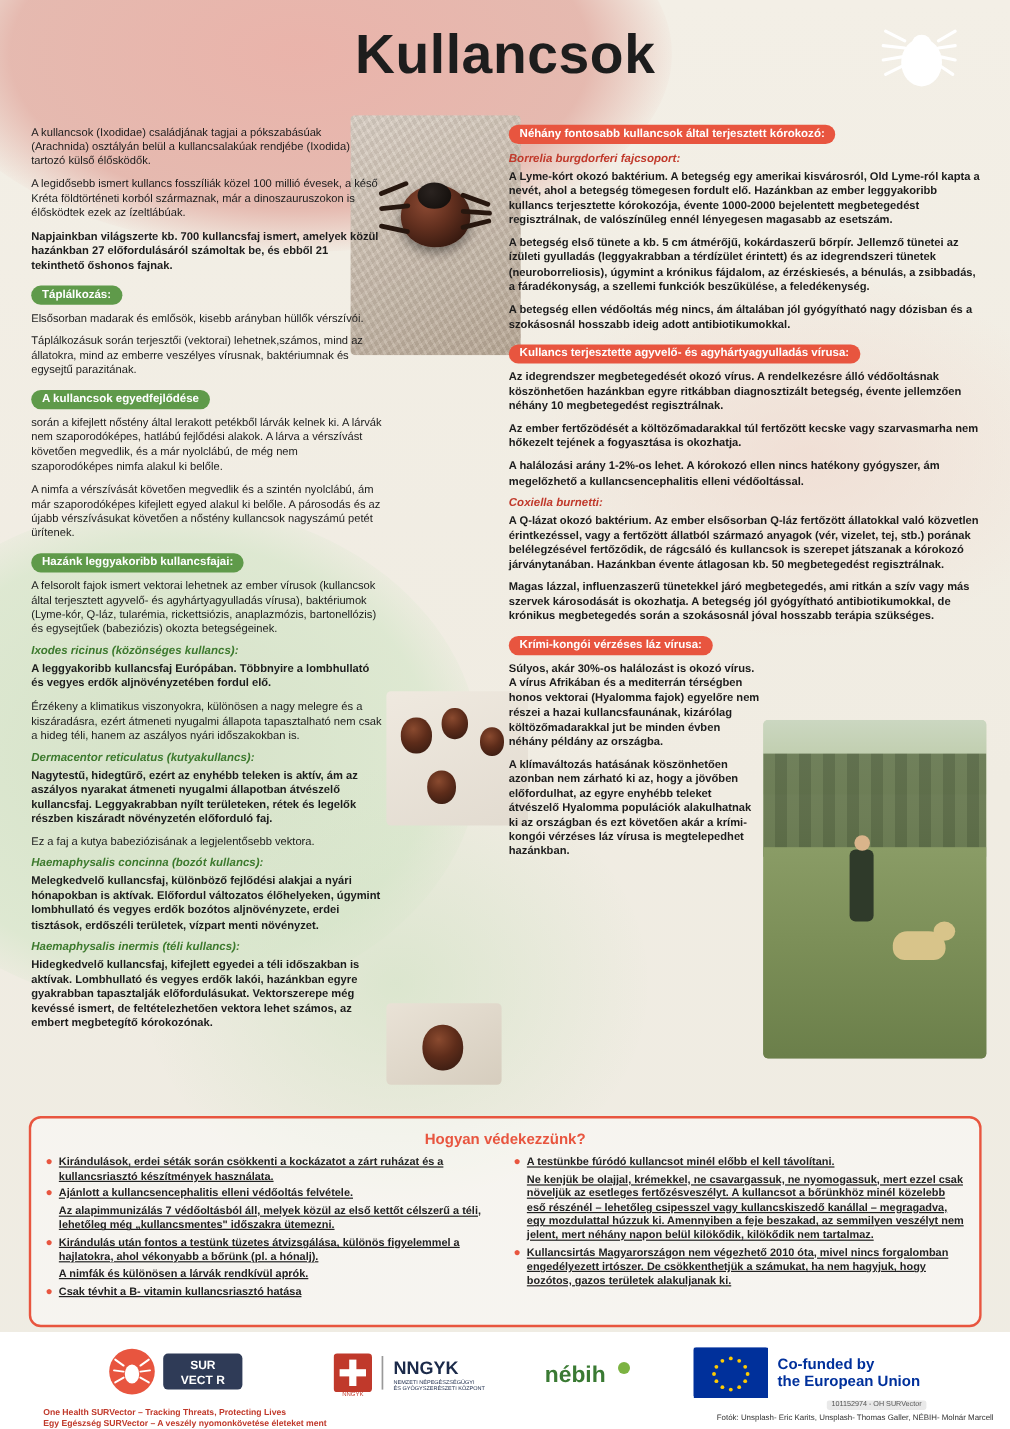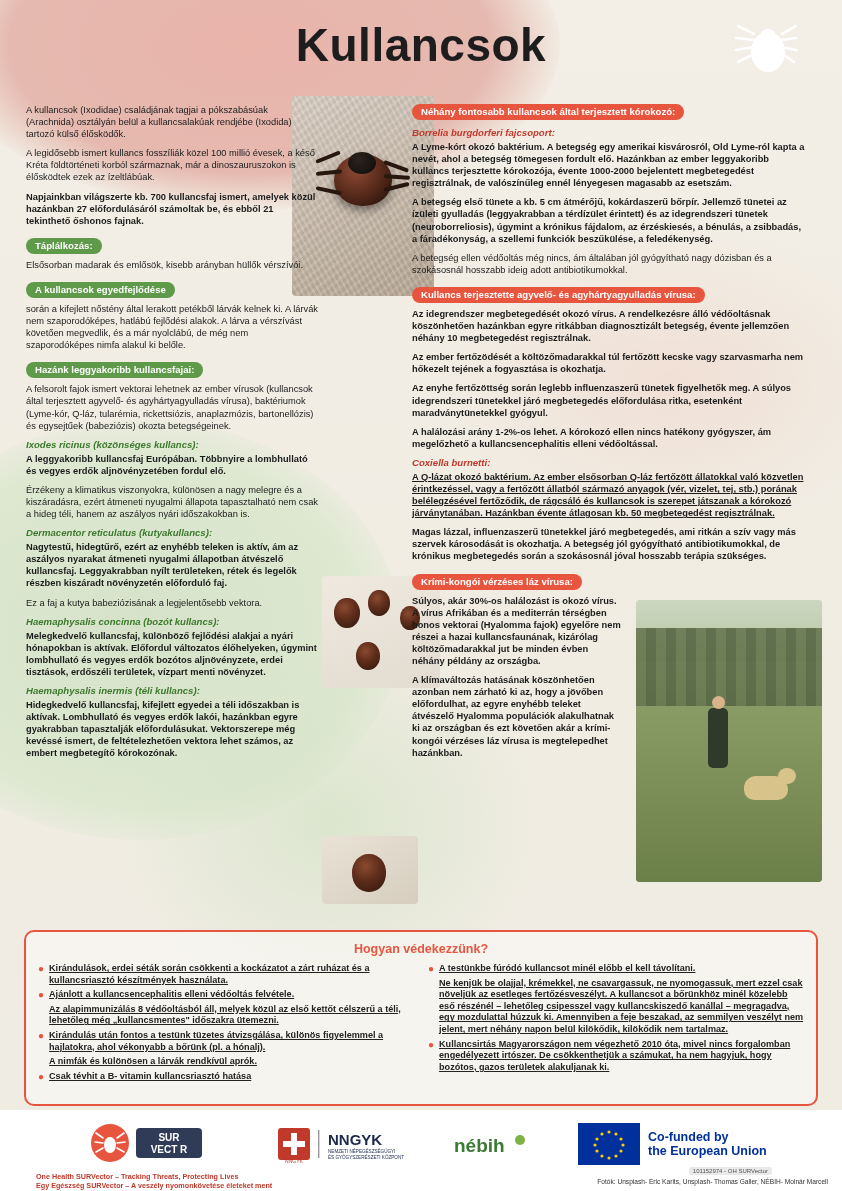--- a/index.html
+++ b/index.html
@@ -52,21 +52,21 @@
     text-align:center;
     font-size: 46px; font-weight: bold; letter-spacing:.5px;
     color:#1d1d1d;
   }
   .tick-logo {
     position:absolute; right:42px; top:18px; width:70px; height:62px;
   }
 
   
   .col-left { position:absolute; left:26px; top:104px; width:292px; }
-  .col-right { position:absolute; left:412px; top:100px; width:396px; }
+  .col-right { position:absolute; left:424px; top:100px; width:396px; }
 
   
   .para {
     font-size:9.3px; line-height:12.1px; color:#1c1c1c;
     margin:0 0 7px 0; text-align:left;
   }
   .band {
     display:inline-block;
     background:#e8553f; color:#fff;
     font-weight:bold; font-size:9.6px;
@@ -242,23 +242,25 @@
     <div class="dog-head"></div>
   </div>
 
   <div class="col-left">
     <p class="para">A kullancsok (Ixodidae) családjának tagjai a pókszabásúak (Arachnida) osztályán belül a kullancsalakúak rendjébe (Ixodida) tartozó külső élősködők.</p>
     <p class="para">A legidősebb ismert kullancs fosszíliák közel 100 millió évesek, a késő Kréta földtörténeti korból származnak, már a dinoszauruszokon is élősködtek ezek az ízeltlábúak.</p>
     <p class="para" style="font-weight:bold;">Napjainkban világszerte kb. 700 kullancsfaj ismert, amelyek közül hazánkban 27 előfordulásáról számoltak be, és ebből 21 tekinthető őshonos fajnak.</p>
 
     <span class="band band-green">Táplálkozás:</span>
     <p class="para">Elsősorban madarak és emlősök, kisebb arányban hüllők vérszívói.</p>
+    <p class="para">Táplálkozásuk során terjesztői (vektorai) lehetnek,számos, mind az állatokra, mind az emberre veszélyes vírusnak, baktériumnak és egysejtű parazitának.</p>
 
     <span class="band band-green">A kullancsok egyedfejlődése</span>
     <p class="para"> során a kifejlett nőstény által lerakott petékből lárvák kelnek ki. A lárvák nem szaporodóképes, hatlábú fejlődési alakok. A lárva a vérszívást követően megvedlik, és a már nyolclábú, de még nem szaporodóképes nimfa alakul ki belőle.</p>
+    <p class="para">A nimfa a vérszívását követően megvedlik és a szintén nyolclábú, ám már szaporodóképes kifejlett egyed alakul ki belőle. A párosodás és az újabb vérszívásukat követően a nőstény kullancsok nagyszámú petét ürítenek.</p>
 
     <span class="band band-green">Hazánk leggyakoribb kullancsfajai:</span>
     <p class="para">A felsorolt fajok ismert vektorai lehetnek az ember vírusok (kullancsok által terjesztett agyvelő- és agyhártyagyulladás vírusa), baktériumok (Lyme-kór, Q-láz, tularémia, rickettsiózis, anaplazmózis, bartonellózis) és egysejtűek (babeziózis) okozta betegségeinek.</p>
 
     <div>
       <div class="sub-ital green">
         <span>Ixodes ricinus</span><span> (közönséges kullancs):</span>
       </div>
       <p class="para" style="font-weight:bold;">A leggyakoribb kullancsfaj Európában. Többnyire a lombhullató és vegyes erdők aljnövényzetében fordul elő.</p>
       <p class="para">Érzékeny a klimatikus viszonyokra, különösen a nagy melegre és a kiszáradásra, ezért átmeneti nyugalmi állapota tapasztalható nem csak a hideg téli, hanem az aszályos nyári időszakokban is.</p>
@@ -287,34 +289,33 @@
     </div>
   </div>
 
   <div class="col-right">
 
     <div>
       <span class="band">Néhány  fontosabb kullancsok által terjesztett kórokozó:</span>
       <div class="sub-ital">Borrelia burgdorferi fajcsoport:</div>
       <p class="para" style="font-weight:bold;">A Lyme-kórt okozó baktérium. A betegség egy amerikai kisvárosról, Old Lyme-ról kapta a nevét, ahol a betegség tömegesen fordult elő. Hazánkban az ember leggyakoribb kullancs terjesztette kórokozója, évente 1000-2000 bejelentett megbetegedést regisztrálnak, de valószínűleg ennél lényegesen magasabb az esetszám.</p>
       <p class="para" style="font-weight:bold;">A betegség első tünete a kb. 5 cm átmérőjű, kokárdaszerű bőrpír. Jellemző tünetei az ízületi gyulladás (leggyakrabban a térdízület érintett) és az idegrendszeri tünetek (neuroborreliosis), úgymint a krónikus fájdalom, az érzéskiesés, a bénulás, a zsibbadás, a fáradékonyság, a szellemi funkciók beszűkülése, a feledékenység.</p>
-      <p class="para" style="font-weight:normal;">A betegség ellen védőoltás még nincs, ám általában jól gyógyítható nagy dózisban és a szokásosnál hosszabb ideig adott antibiotikumokkal.</p>
+      <p class="para" style="font-weight:bold;">A betegség ellen védőoltás még nincs, ám általában jól gyógyítható nagy dózisban és a szokásosnál hosszabb ideig adott antibiotikumokkal.</p>
     </div>
 
     <div>
       <span class="band">Kullancs terjesztette agyvelő- és agyhártyagyulladás vírusa:</span>
       <p class="para" style="font-weight:bold;">Az idegrendszer megbetegedését okozó vírus. A rendelkezésre álló védőoltásnak köszönhetően hazánkban egyre ritkábban diagnosztizált betegség, évente jellemzően néhány 10 megbetegedést regisztrálnak.</p>
       <p class="para" style="font-weight:bold;">Az ember fertőzödését a költözőmadarakkal túl fertőzött kecske vagy szarvasmarha nem hőkezelt tejének a fogyasztása is okozhatja.</p>
-      <p class="para" style="font-weight:bold;">Az enyhe fertőzöttség során leglebb influenzaszerű tünetek figyelhetők meg. A súlyos idegrendszeri tünetekkel járó megbetegedés előfordulása ritka, esetenként maradványtünetekkel gyógyul.</p>
       <p class="para" style="font-weight:bold;">A halálozási arány 1-2%-os lehet. A kórokozó ellen nincs hatékony gyógyszer, ám megelőzhető a kullancsencephalitis elleni védőoltással.</p>
     </div>
 
     <div>
       <div class="sub-ital">Coxiella burnetti:</div>
-      <p class="para" style="font-weight:bold;text-decoration:underline;">A Q-lázat okozó baktérium. Az ember elsősorban Q-láz fertőzött állatokkal való közvetlen érintkezéssel, vagy a fertőzött állatból származó anyagok (vér, vizelet, tej, stb.) porának belélegzésével fertőződik, de rágcsáló és kullancsok is szerepet játszanak a kórokozó járványtanában. Hazánkban évente átlagosan kb. 50 megbetegedést regisztrálnak.</p>
+      <p class="para" style="font-weight:bold;">A Q-lázat okozó baktérium. Az ember elsősorban Q-láz fertőzött állatokkal való közvetlen érintkezéssel, vagy a fertőzött állatból származó anyagok (vér, vizelet, tej, stb.) porának belélegzésével fertőződik, de rágcsáló és kullancsok is szerepet játszanak a kórokozó járványtanában. Hazánkban évente átlagosan kb. 50 megbetegedést regisztrálnak.</p>
       <p class="para" style="font-weight:bold;">Magas lázzal, influenzaszerű tünetekkel járó megbetegedés, ami ritkán a szív vagy más szervek károsodását is okozhatja. A betegség jól gyógyítható antibiotikumokkal, de krónikus megbetegedés során a szokásosnál jóval hosszabb terápia szükséges.</p>
     </div>
 
     <div style="width:210px;">
       <span class="band">Krími-kongói vérzéses láz vírusa:</span>
       <p class="para" style="font-weight:bold;">Súlyos, akár 30%-os halálozást is okozó vírus. A vírus Afrikában és a mediterrán térségben honos vektorai (Hyalomma fajok) egyelőre nem részei a hazai kullancsfaunának, kizárólag költözőmadarakkal jut be minden évben néhány példány az országba.</p>
       <p class="para" style="font-weight:bold;">A klímaváltozás hatásának köszönhetően azonban nem zárható ki az, hogy a jövőben előfordulhat, az egyre enyhébb teleket átvészelő Hyalomma populációk alakulhatnak ki az országban és ezt követően akár a krími-kongói vérzéses láz vírusa is megtelepedhet hazánkban.</p>
     </div>
   </div>
 
@@ -325,21 +326,21 @@
         <div class="bullet-row">
           <span class="dot">●</span>
           <span class="bl" style="font-weight:bold;">Kirándulások, erdei séták során csökkenti a kockázatot a zárt ruházat és a kullancsriasztó készítmények használata.</span>
         </div>
         <div class="bullet-row">
           <span class="dot">●</span>
           <span class="bl" style="font-weight:bold;">Ajánlott a kullancsencephalitis elleni védőoltás felvétele.</span>
         </div>
         <div class="bullet-row">
           <span class="dot" style="visibility:hidden;">●</span>
-          <span class="bl" style="font-weight:bold;">Az alapimmunizálás 8 védőoltásból áll, melyek közül az első kettőt célszerű a téli, lehetőleg még „kullancsmentes" időszakra ütemezni.</span>
+          <span class="bl" style="font-weight:bold;">Az alapimmunizálás 7 védőoltásból áll, melyek közül az első kettőt célszerű a téli, lehetőleg még „kullancsmentes" időszakra ütemezni.</span>
         </div>
         <div class="bullet-row">
           <span class="dot">●</span>
           <span class="bl" style="font-weight:bold;">Kirándulás után fontos a testünk tüzetes átvizsgálása, különös figyelemmel a hajlatokra, ahol vékonyabb a bőrünk (pl. a  hónalj).</span>
         </div>
         <div class="bullet-row">
           <span class="dot" style="visibility:hidden;">●</span>
           <span class="bl" style="font-weight:bold;">A nimfák és különösen a lárvák rendkívül aprók.</span>
         </div>
         <div class="bullet-row">

